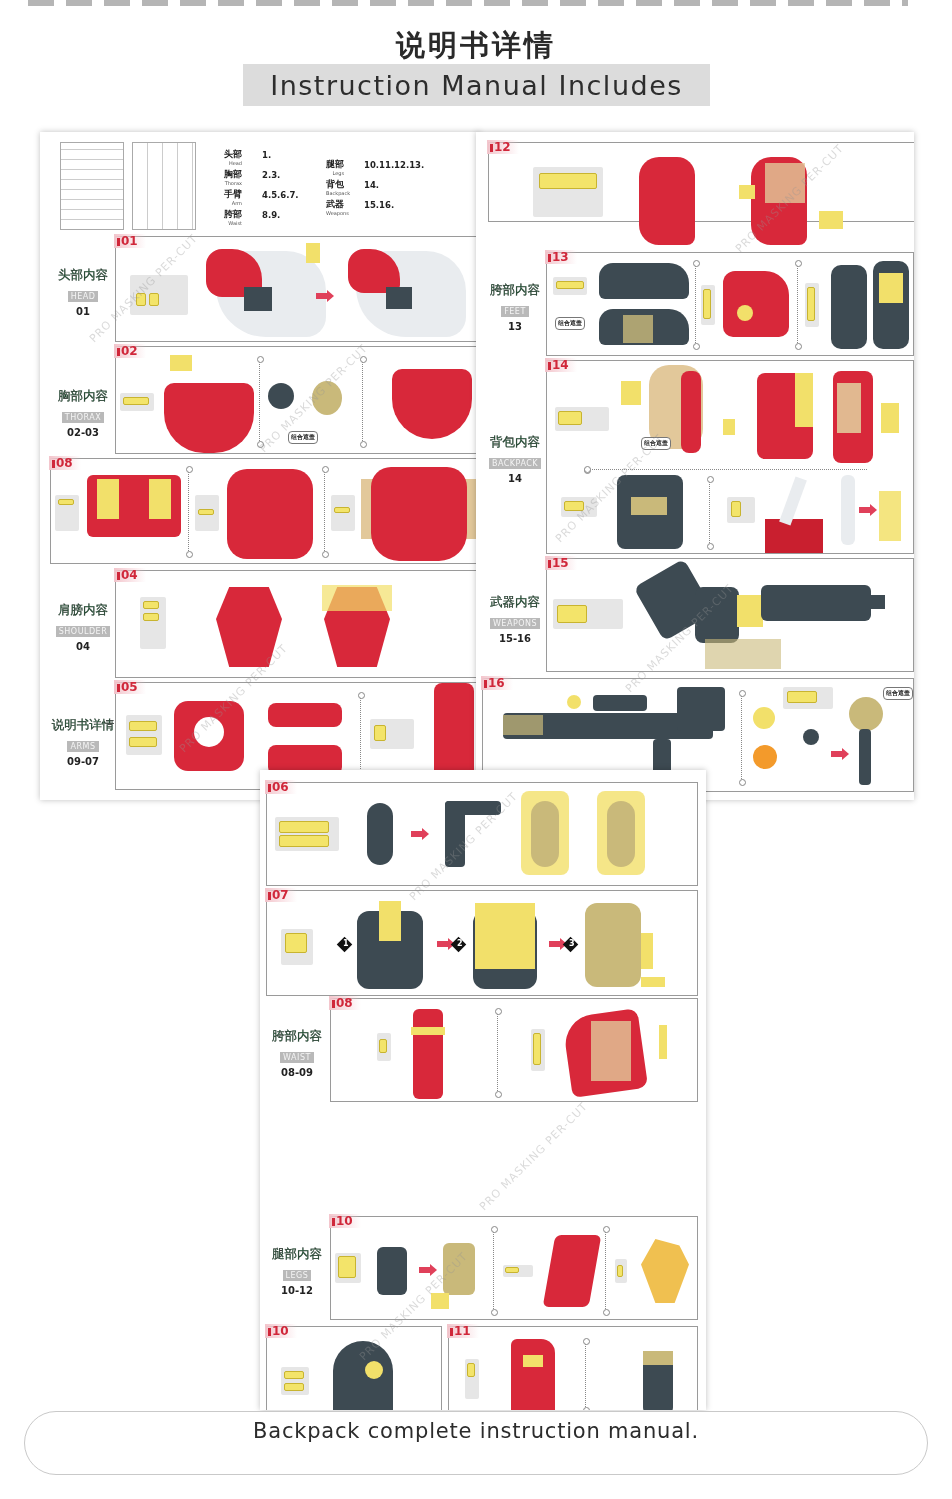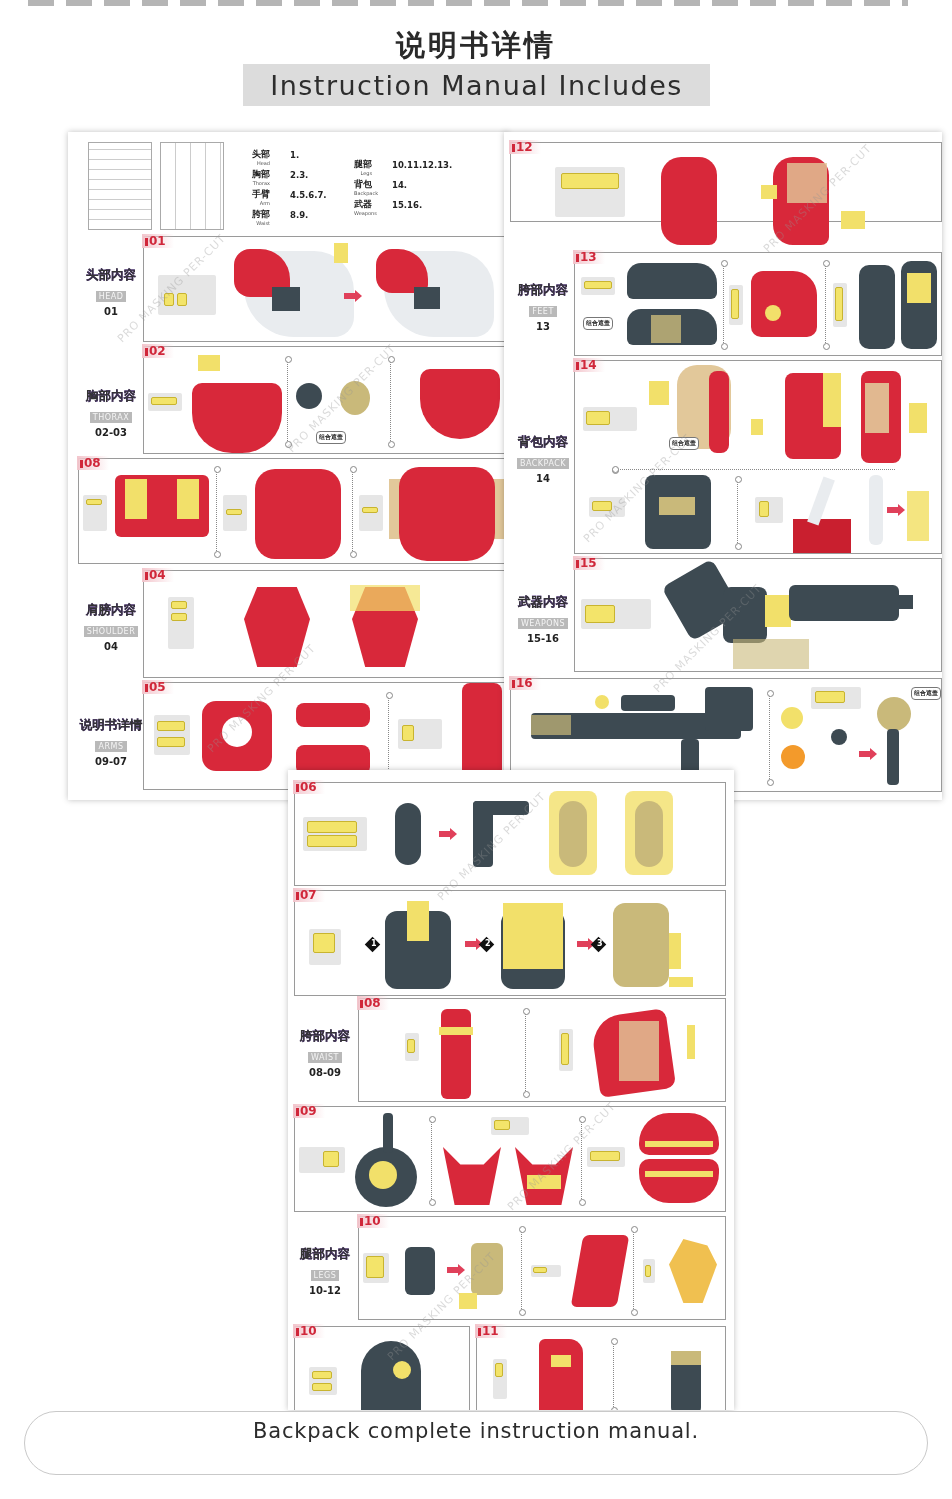--- a/index.html
+++ b/index.html
@@ -9,32 +9,32 @@
   .dash-row { position: absolute; top: 0; left: 28px; width: 880px; height: 6px;
     background: repeating-linear-gradient(90deg, #b5b5b5 0 26px, transparent 26px 38px); }
 
   .title-cn { position: absolute; top: 26px; left: 0; width: 952px; text-align: center;
     font-size: 29px; font-weight: bold; color: #2a2a2a; letter-spacing: 3px; }
   .title-en-bar { position: absolute; top: 64px; left: 243px; width: 467px; height: 42px;
     background: #dcdcdc; display: flex; align-items: center; justify-content: center; }
   .title-en { font-family: "DejaVu Sans", sans-serif; font-size: 27px; color: #2d2d2d; letter-spacing: 1.5px; }
 
   
-  .sheet { position: absolute; background: #fff; box-shadow: 0 0 6px rgba(0,0,0,0.25); overflow: hidden; margin-left: 28px; }
+  .sheet { position: absolute; background: #fff; box-shadow: 0 0 6px rgba(0,0,0,0.25); overflow: hidden; }
   .sheet-left { left: 40px; top: 132px; width: 440px; height: 668px; }
   .sheet-right { left: 476px; top: 132px; width: 438px; height: 668px; }
   .sheet-bottom { left: 260px; top: 770px; width: 446px; height: 640px; }
 
   .panel { position: absolute; border: 1.5px solid #9a9a9a; background: #fff; }
   .badge { position: absolute; top: -3px; left: -2px; font-size: 12px; font-weight: bold; color: #d0273a;
     background: linear-gradient(90deg, #f3c5cc, rgba(255,255,255,0)); padding: 0 8px 0 3px; line-height: 14px; }
   .badge::before { content: ""; display: inline-block; width: 3px; height: 8px; background: #d0273a; margin-right: 1px; vertical-align: -1px; }
 
   .section-label { position: absolute; text-align: center; width: 70px; }
-  .section-label .cn { font-size: 12.5px; font-weight: bold; color: #6d28d9; -webkit-text-stroke: 0.3px #333; }
+  .section-label .cn { font-size: 12.5px; font-weight: normal; color: #14532d; -webkit-text-stroke: 0.3px #333; }
   .section-label .en { display: inline-block; margin-top: 3px; font-size: 8px; background: #b9b9b9; color: #f4f4f4; padding: 1px 3px; letter-spacing: 0.5px; }
   .section-label .num { font-size: 10px; font-weight: bold; color: #222; margin-top: 3px; }
 
   .vsep { position: absolute; width: 0; border-left: 1px dotted #888; }
   .vsep::before, .vsep::after { content: ""; position: absolute; left: -3px; width: 5px; height: 5px; border-radius: 50%; border: 1px solid #888; background: #fff; }
   .vsep::before { top: -3px; } .vsep::after { bottom: -3px; }
 
   
   .mask { position: absolute; background: #e6e6e6; border-radius: 2px; }
   .mask .y { position: absolute; background: #f3e46a; border: 1px solid #c8b430; border-radius: 2px; }
@@ -218,21 +218,21 @@
     <div class="part red" style="left:318px;top:0;width:40px;height:106px;border-radius:8px;"></div>
   </div>
 
   <div class="watermark" style="left:30px;top:150px;">PRO MASKING PER-CUT</div>
   <div class="watermark" style="left:200px;top:260px;">PRO MASKING PER-CUT</div>
   <div class="watermark" style="left:120px;top:560px;">PRO MASKING PER-CUT</div>
 </div>
 
 <div class="sheet sheet-right">
 
-  <div class="panel" style="left:6px;top:10px;width:432px;height:80px;">
+  <div class="panel" style="left:12px;top:10px;width:432px;height:80px;">
     <div class="badge">12</div>
     <div class="mask" style="left:44px;top:24px;width:70px;height:50px;">
         <div class="y" style="left:6px;top:6px;width:58px;height:16px;"></div>
       </div>
     <div class="part red" style="left:150px;top:14px;width:56px;height:88px;border-radius:20px 18px 8px 20px;"></div>
     <div class="part red" style="left:262px;top:14px;width:56px;height:88px;border-radius:20px 18px 8px 20px;"></div>
     <div class="part tan" style="left:276px;top:20px;width:40px;height:40px;opacity:.8;"></div>
     <div class="part yellow" style="left:250px;top:42px;width:16px;height:14px;"></div>
     <div class="part yellow" style="left:330px;top:68px;width:24px;height:18px;"></div>
   </div>
@@ -408,44 +408,20 @@
     <div class="part yellow" style="left:80px;top:28px;width:34px;height:8px;"></div>
     <div class="vsep" style="left:166px;top:12px;height:84px;"></div>
     <div class="mask" style="left:200px;top:30px;width:14px;height:42px;">
         <div class="y" style="left:2px;top:4px;width:8px;height:32px;"></div>
       </div>
     <div class="part red" style="left:236px;top:14px;width:76px;height:80px;border-radius:30px 10px 10px 8px;transform:rotate(-8deg);"></div>
     <div class="part tan" style="left:260px;top:22px;width:40px;height:60px;opacity:.8;"></div>
     <div class="part yellow" style="left:328px;top:26px;width:8px;height:34px;"></div>
   </div>
 
-  <div class="panel" style="left:6px;top:336px;width:432px;height:106px;">
-    <div class="badge">09</div>
-    <div class="mask" style="left:4px;top:40px;width:46px;height:26px;">
-        <div class="y round" style="left:24px;top:4px;width:16px;height:16px;"></div>
-      </div>
-    <div class="part gray" style="left:60px;top:40px;width:62px;height:60px;border-radius:50%;"></div>
-    <div class="part gray" style="left:88px;top:6px;width:10px;height:40px;border-radius:4px;"></div>
-    <div class="part yellow round" style="left:74px;top:54px;width:28px;height:28px;"></div>
-    <div class="vsep" style="left:136px;top:12px;height:84px;"></div>
-    <div class="mask" style="left:196px;top:10px;width:38px;height:18px;">
-        <div class="y" style="left:3px;top:3px;width:16px;height:10px;"></div>
-      </div>
-    <div class="part red" style="left:148px;top:40px;width:58px;height:58px;clip-path:polygon(0 0,30% 30%,70% 30%,100% 0,80% 100%,20% 100%);"></div>
-    <div class="part red" style="left:220px;top:40px;width:58px;height:58px;clip-path:polygon(0 0,30% 30%,70% 30%,100% 0,80% 100%,20% 100%);"></div>
-    <div class="part yellow" style="left:232px;top:68px;width:34px;height:14px;"></div>
-    <div class="vsep" style="left:286px;top:12px;height:84px;"></div>
-    <div class="mask" style="left:292px;top:40px;width:38px;height:20px;">
-        <div class="y" style="left:3px;top:4px;width:30px;height:10px;"></div>
-      </div>
-    <div class="part red" style="left:344px;top:6px;width:80px;height:42px;border-radius:30px 30px 10px 10px;"></div>
-    <div class="part yellow" style="left:350px;top:34px;width:68px;height:6px;"></div>
-    <div class="part red" style="left:344px;top:52px;width:80px;height:44px;border-radius:10px 10px 30px 30px;"></div>
-    <div class="part yellow" style="left:350px;top:64px;width:68px;height:6px;"></div>
-  </div>
 
   <div class="section-label" style="left:2px;top:476px;">
     <div class="cn">腿部内容</div>
     <div class="en">LEGS</div>
     <div class="num">10-12</div>
   </div>
 
   <div class="panel" style="left:70px;top:446px;width:368px;height:104px;">
     <div class="badge">10</div>
     <div class="mask" style="left:4px;top:36px;width:26px;height:30px;">

